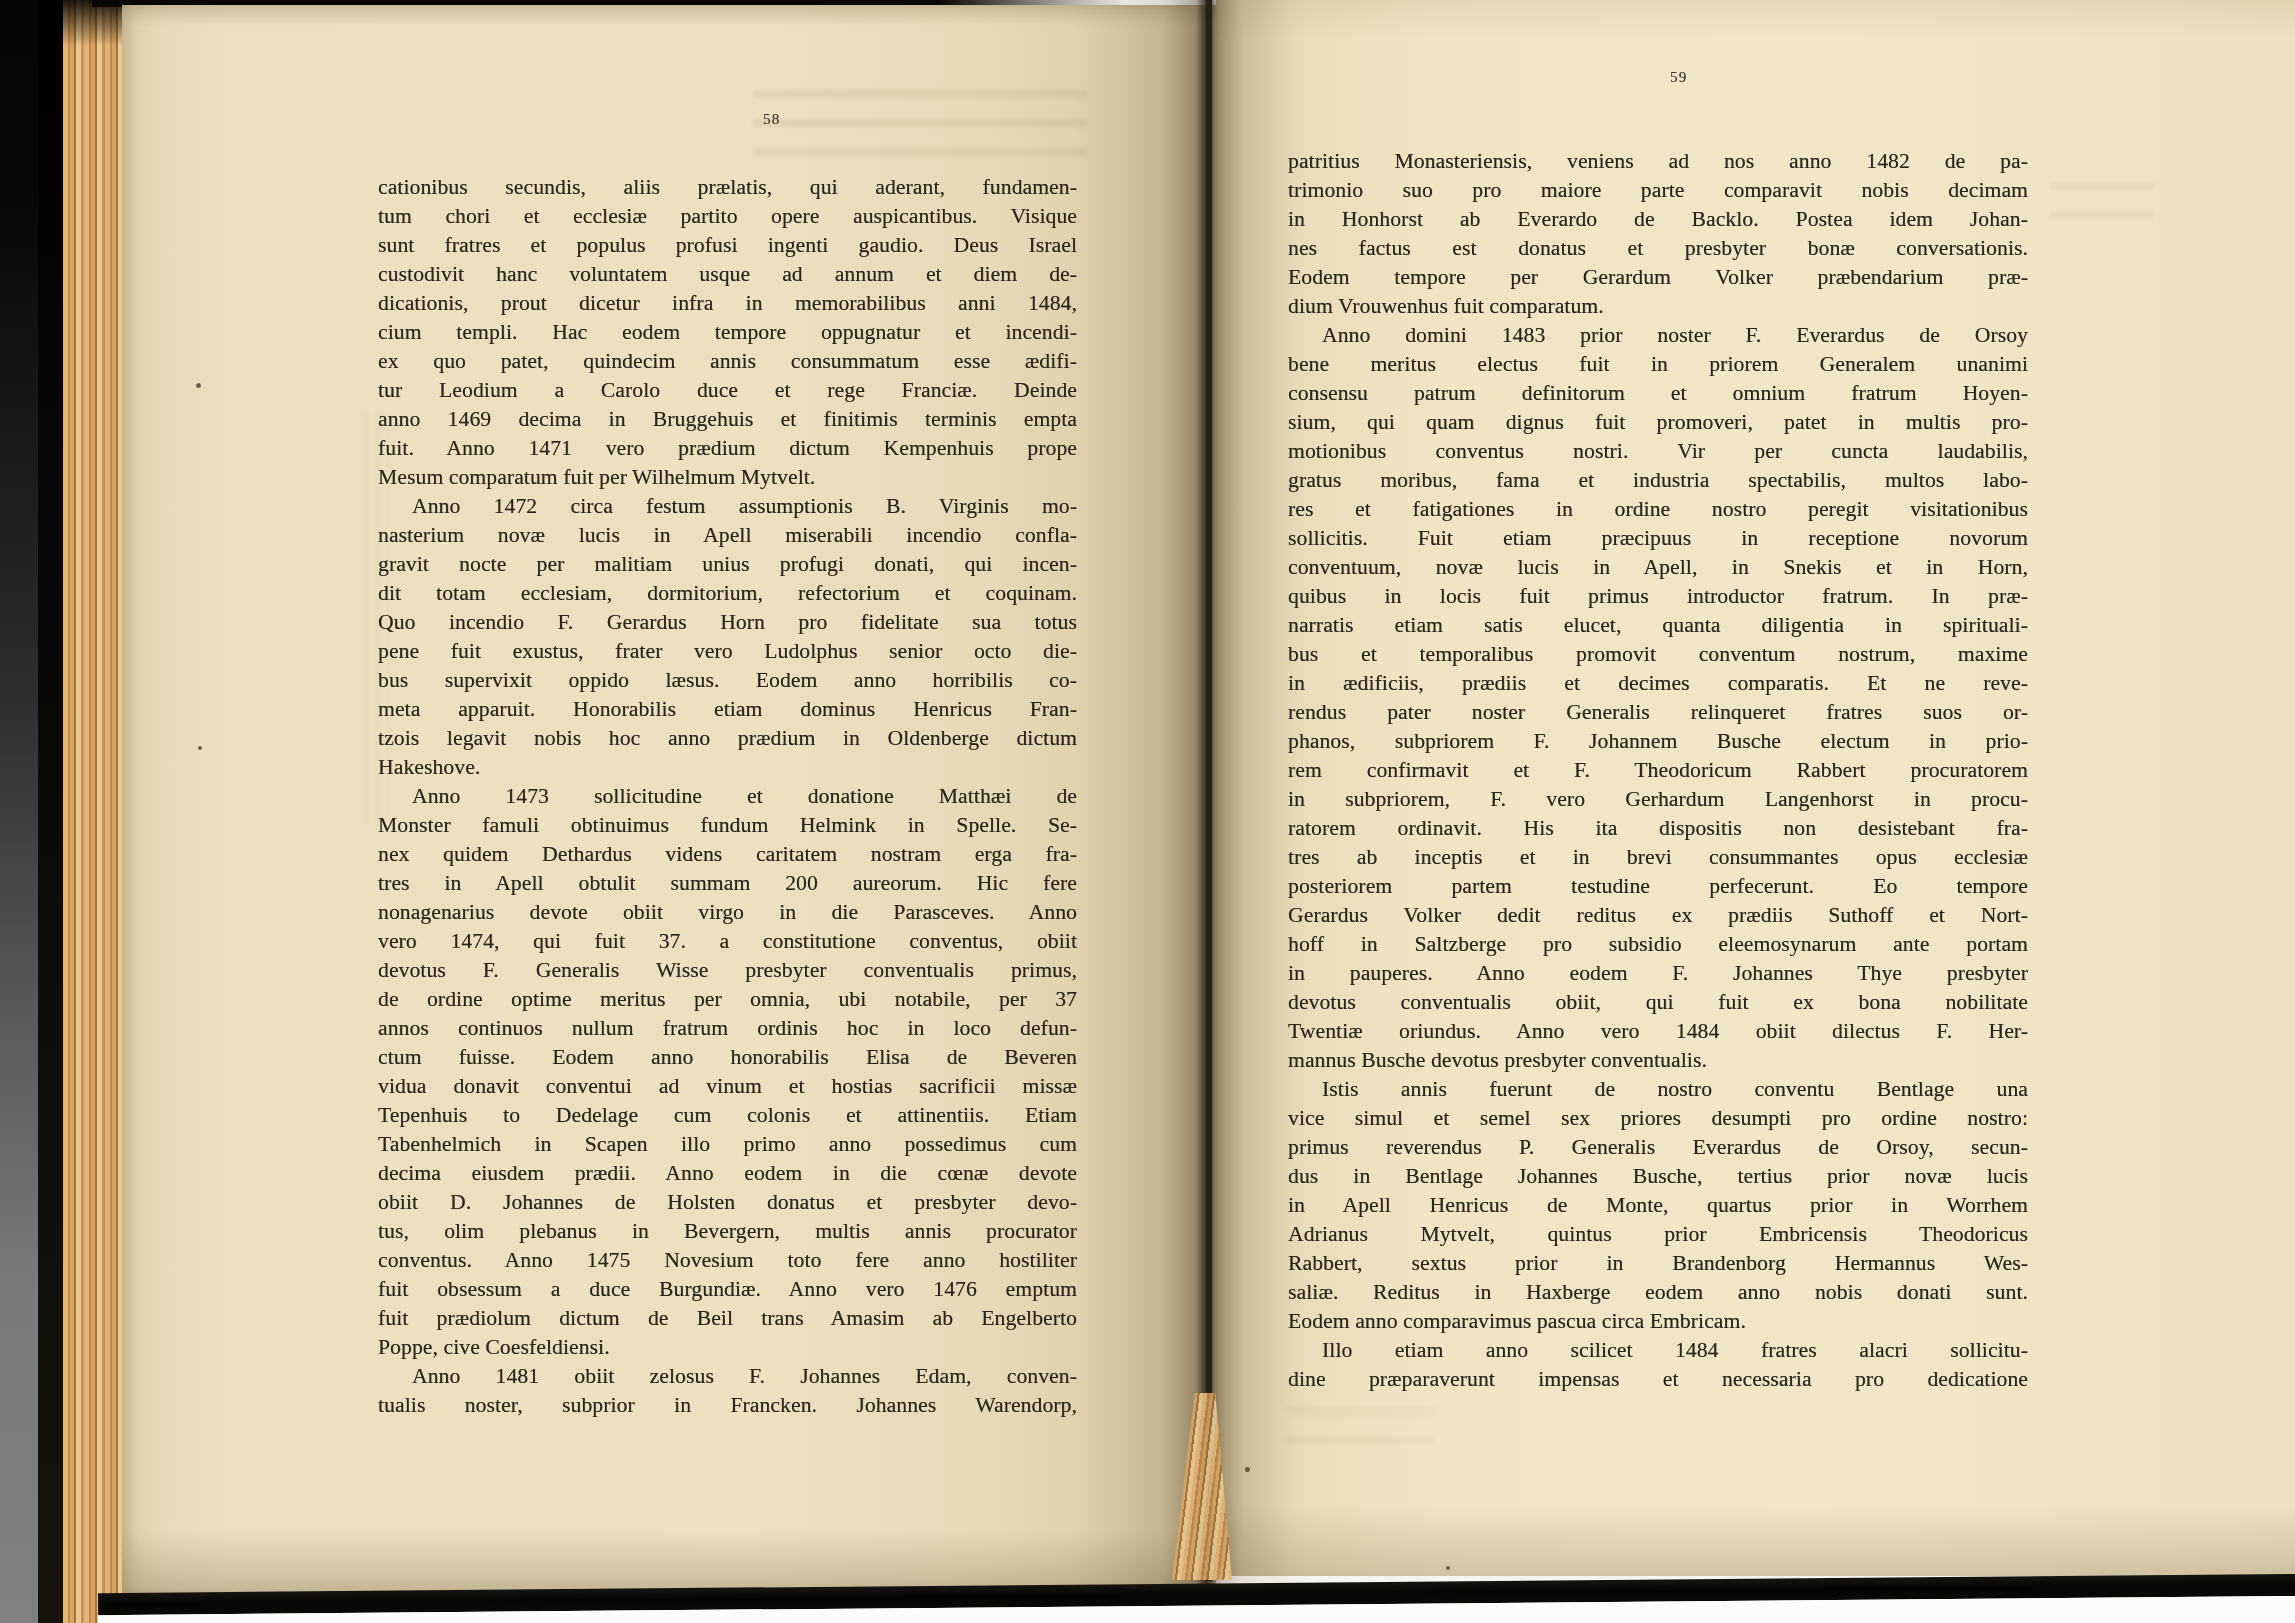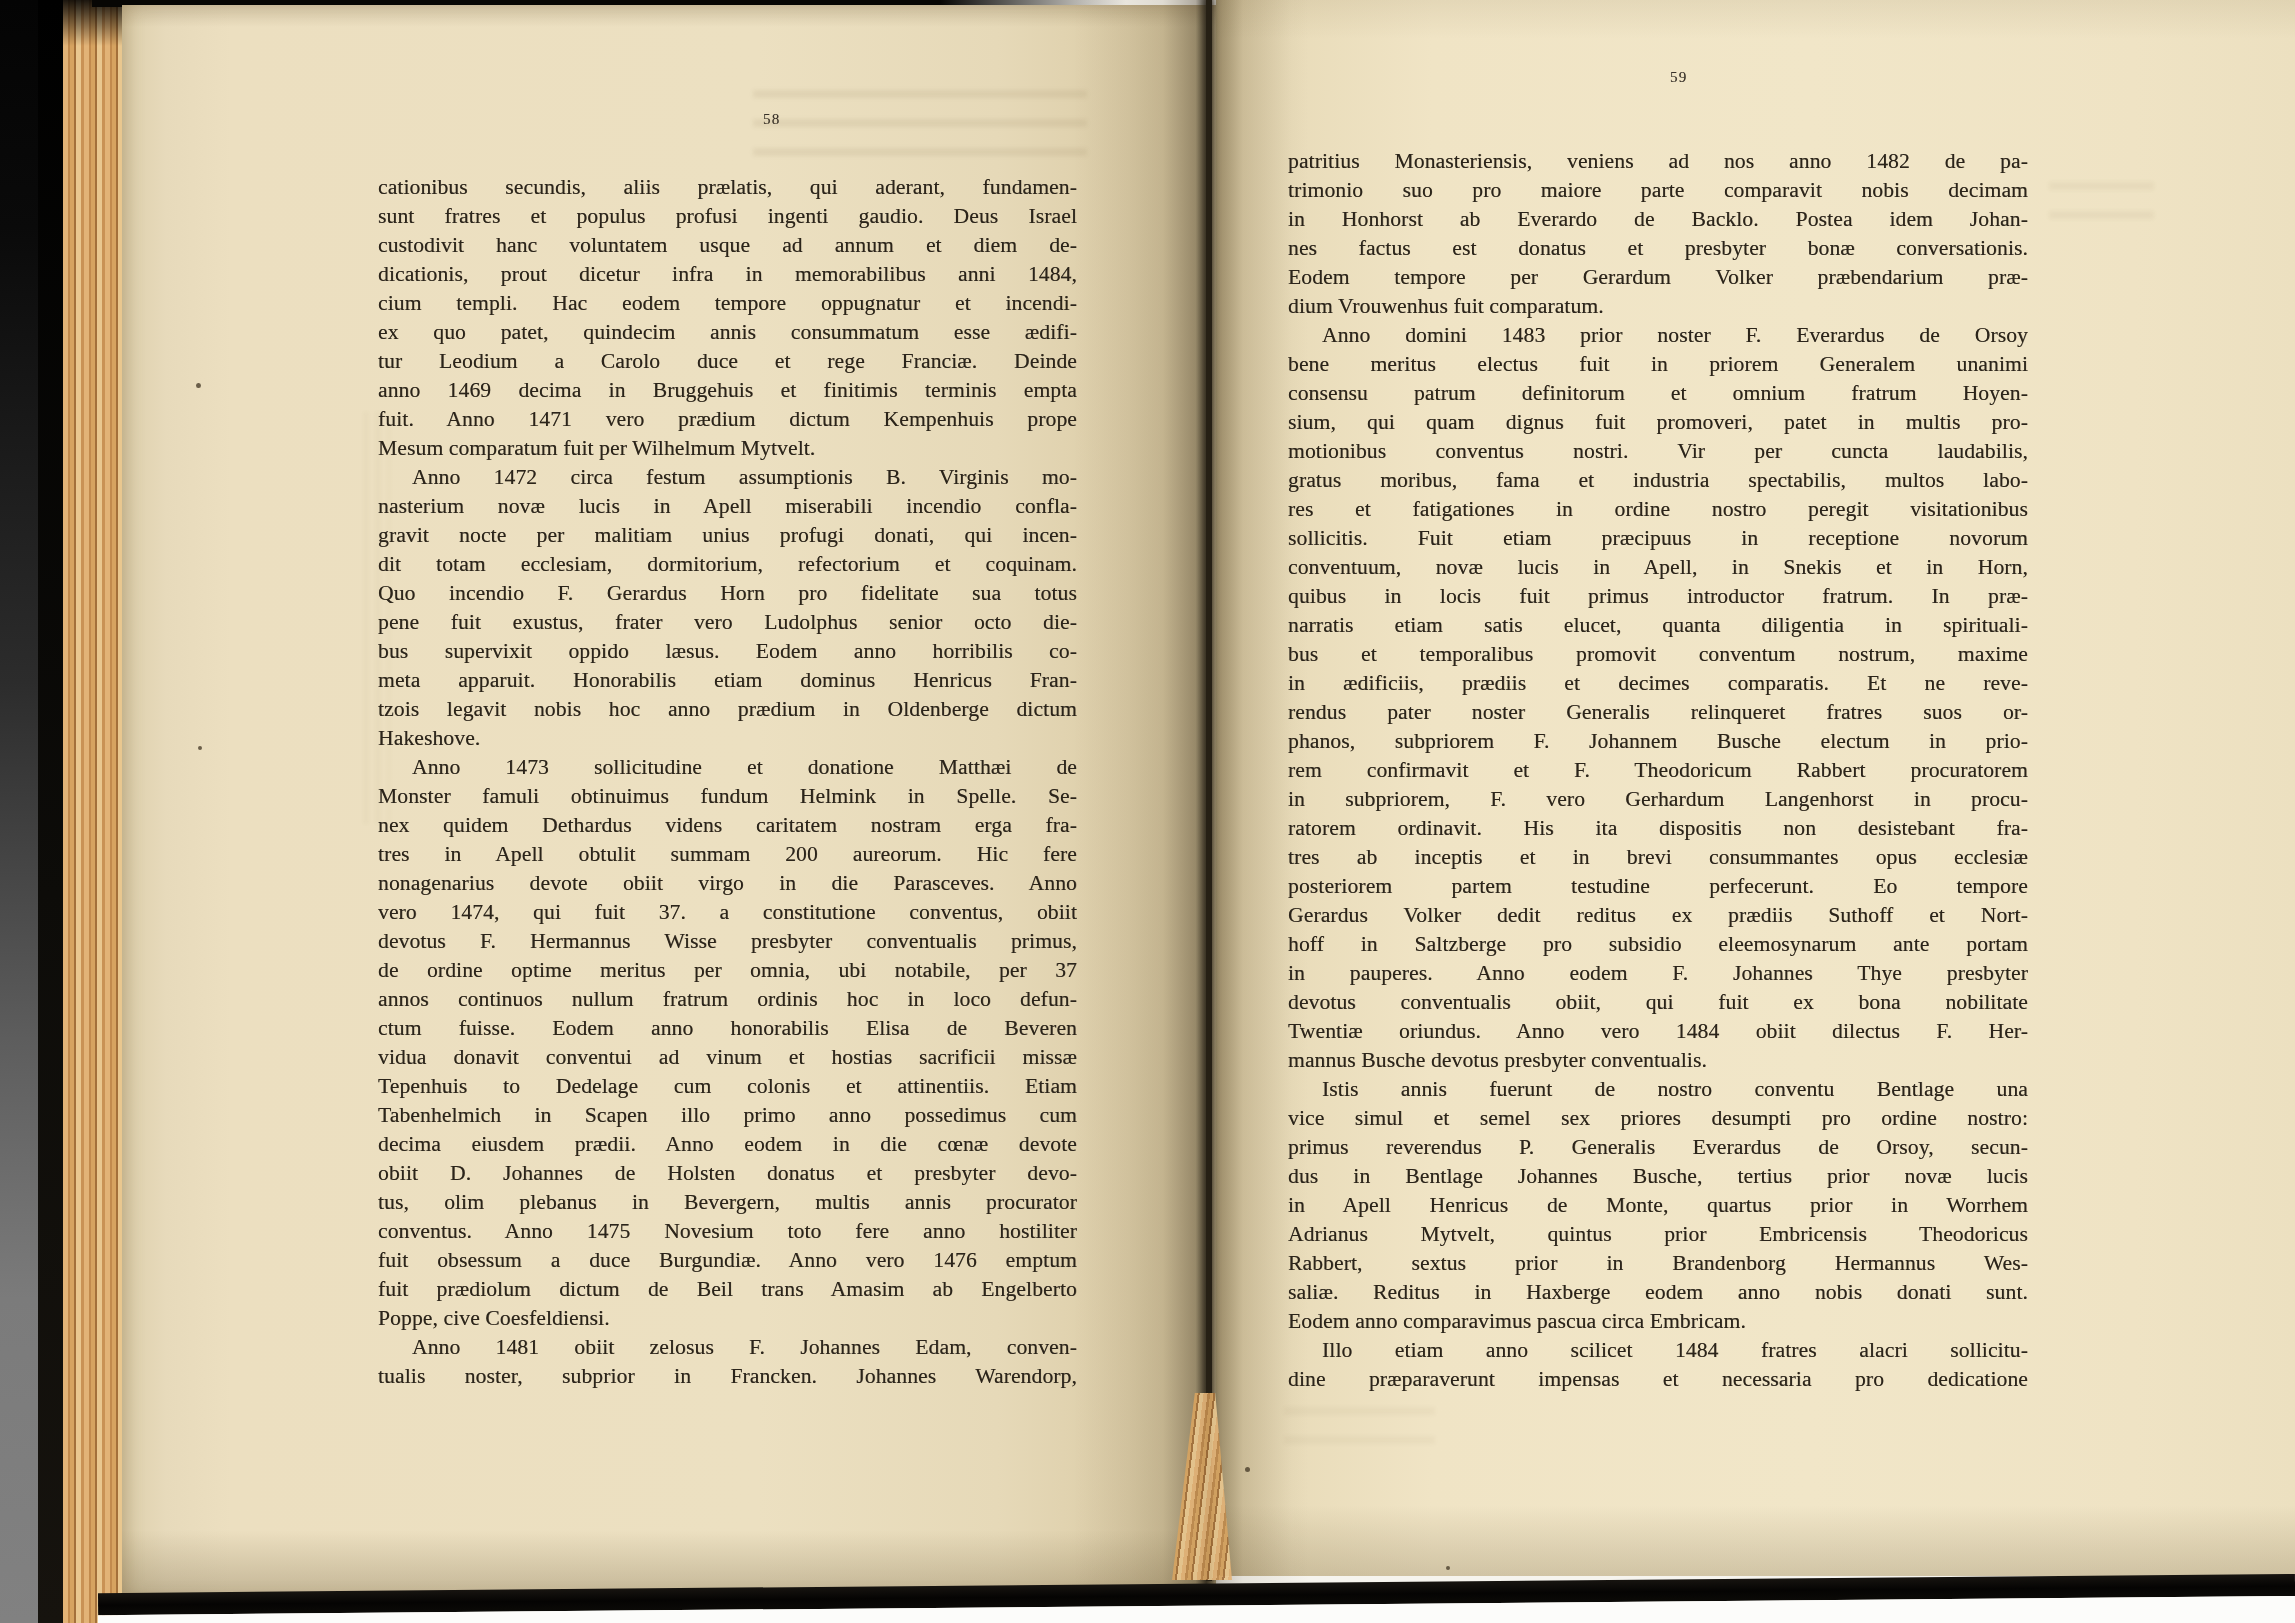--- a/index.html
+++ b/index.html
@@ -123,20 +123,21 @@
   <div class="gutter-stack"></div>
 
   <div class="bottom-band"></div>
   <div class="bottom-white"></div>
 
   <div class="pagenum pagenum-left">58</div>
   <div class="pagenum pagenum-right">59</div>
 
   <div class="textcol textcol-left">
       <div class="line">cationibus secundis, aliis prælatis, qui aderant, fundamen-</div>
+      <div class="line">tum chori et ecclesiæ partito opere auspicantibus.  Visique</div>
       <div class="line">sunt fratres et populus profusi ingenti gaudio.  Deus Israel</div>
       <div class="line">custodivit hanc voluntatem usque ad annum et diem de-</div>
       <div class="line">dicationis, prout dicetur infra in memorabilibus anni 1484,</div>
       <div class="line">cium templi.  Hac eodem tempore oppugnatur et incendi-</div>
       <div class="line">ex quo patet, quindecim annis consummatum esse ædifi-</div>
       <div class="line">tur Leodium a Carolo duce et rege Franciæ.  Deinde</div>
       <div class="line">anno 1469 decima in Bruggehuis et finitimis terminis empta</div>
       <div class="line">fuit.  Anno 1471 vero prædium dictum Kempenhuis prope</div>
       <div class="line end">Mesum comparatum fuit per Wilhelmum Mytvelt.</div>
       <div class="line indent">Anno 1472 circa festum assumptionis B. Virginis mo-</div>
@@ -148,21 +149,21 @@
       <div class="line">bus supervixit oppido læsus.  Eodem anno horribilis co-</div>
       <div class="line">meta apparuit.  Honorabilis etiam dominus Henricus Fran-</div>
       <div class="line">tzois legavit nobis hoc anno prædium in Oldenberge dictum</div>
       <div class="line end">Hakeshove.</div>
       <div class="line indent">Anno 1473 sollicitudine et donatione Matthæi de</div>
       <div class="line">Monster famuli obtinuimus fundum Helmink in Spelle.  Se-</div>
       <div class="line">nex quidem Dethardus videns caritatem nostram erga fra-</div>
       <div class="line">tres in Apell obtulit summam 200 aureorum.  Hic fere</div>
       <div class="line">nonagenarius devote obiit virgo in die Parasceves.  Anno</div>
       <div class="line">vero 1474, qui fuit 37. a constitutione conventus, obiit</div>
-      <div class="line">devotus F. Hermannus Wisse presbyter conventualis primus,</div>
+      <div class="line">devotus F. Generalis Wisse presbyter conventualis primus,</div>
       <div class="line">de ordine optime meritus per omnia, ubi notabile, per 37</div>
       <div class="line">annos continuos nullum fratrum ordinis hoc in loco defun-</div>
       <div class="line">ctum fuisse.  Eodem anno honorabilis Elisa de Beveren</div>
       <div class="line">vidua donavit conventui ad vinum et hostias sacrificii missæ</div>
       <div class="line">Tepenhuis to Dedelage cum colonis et attinentiis.  Etiam</div>
       <div class="line">Tabenhelmich in Scapen illo primo anno possedimus cum</div>
       <div class="line">decima eiusdem prædii.  Anno eodem in die cœnæ devote</div>
       <div class="line">obiit D. Johannes de Holsten donatus et presbyter devo-</div>
       <div class="line">tus, olim plebanus in Bevergern, multis annis procurator</div>
       <div class="line">conventus.  Anno 1475 Novesium toto fere anno hostiliter</div>

